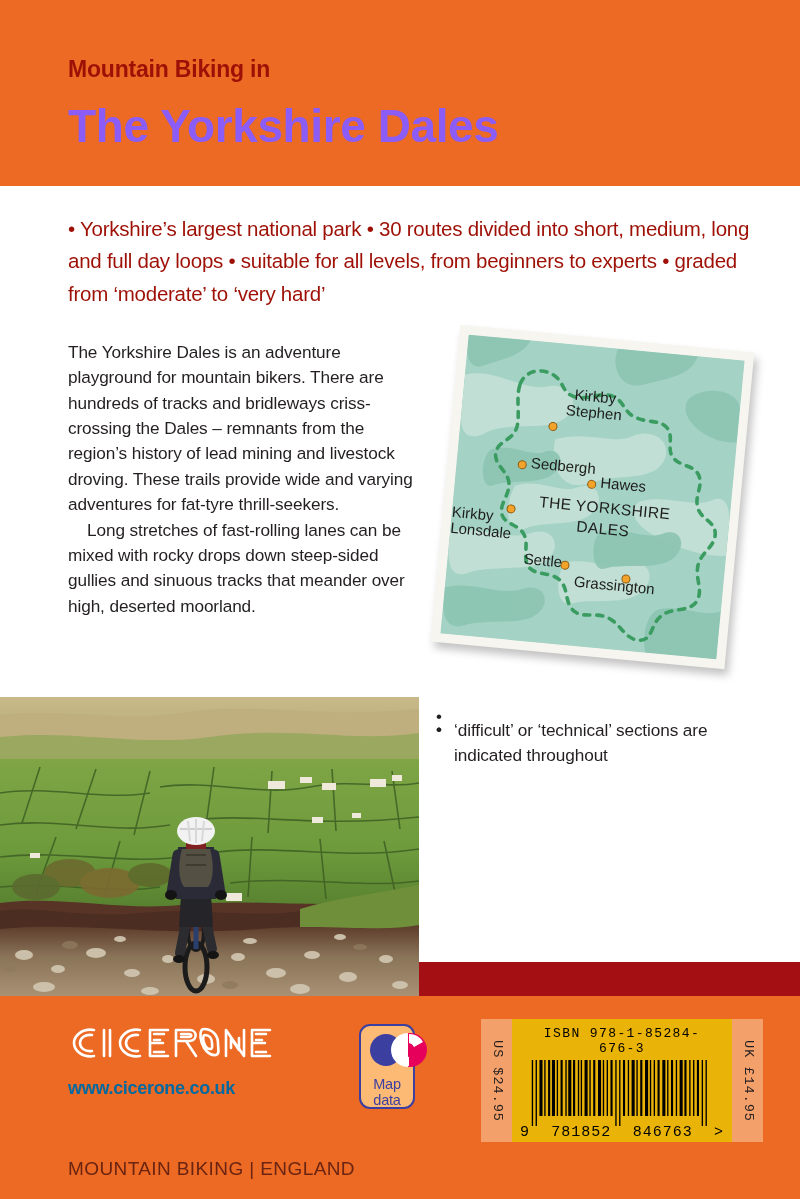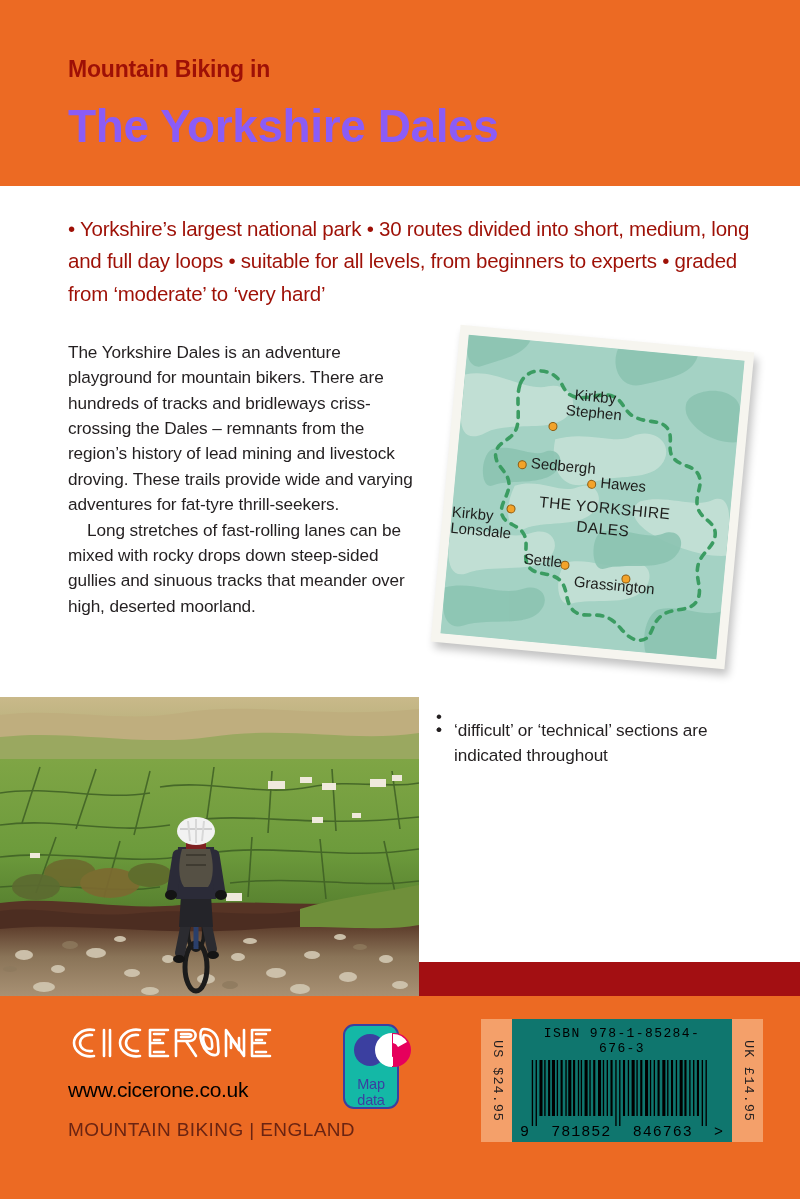--- a/index.html
+++ b/index.html
@@ -141,36 +141,36 @@
     position: absolute; left: 0; top: 996px;
     width: 800px; height: 203px;
     background: #ec6a23;
   }
   .cicerone-logo {
     position: absolute; left: 68px; top: 1022px;
     width: 230px; height: 42px;
   }
   .cicerone-url {
     position: absolute; left: 68px; top: 1078px;
-    font-size: 21px; font-weight: normal;
-    color: #000000;
+    font-size: 18px; font-weight: bold;
+    color: #0369a1;
     letter-spacing: -0.3px;
   }
   .cicerone-tag {
-    position: absolute; left: 68px; top: 1119px;
+    position: absolute; left: 68px; top: 1158px;
     font-size: 19px;
     color: #6b2412;
     letter-spacing: 0.4px;
   }
 
   
   .os-logo {
-    position: absolute; left: 343px; top: 1024px;
+    position: absolute; left: 359px; top: 1024px;
     width: 56px; height: 85px;
-    background: #14b8a6;
+    background: #fdba74;
     border: 2px solid #3b3fa0;
     border-radius: 11px;
   }
   .os-logo svg { display: block; }
   .os-text {
     position: absolute; left: 0; right: 0; top: 50px;
     text-align: center;
     font-size: 14.5px;
     color: #3b3fa0;
     letter-spacing: -0.2px;
@@ -195,21 +195,21 @@
   .price-col span {
     position: absolute;
     left: 50%; top: 50%;
     transform-origin: center;
     white-space: nowrap;
   }
   .price-left span { transform: translate(-50%,-50%) rotate(90deg); }
   .price-right span { transform: translate(-50%,-50%) rotate(90deg); }
   .barcode-white {
     flex: 1;
-    background: #0f766e;
+    background: #eab308;
     position: relative;
     padding: 7px 14px 4px;
   }
   .isbn-text {
     text-align: center;
     font-family: "Liberation Mono", monospace;
     font-size: 13px;
     letter-spacing: 1.4px;
     color: #000;
   }

